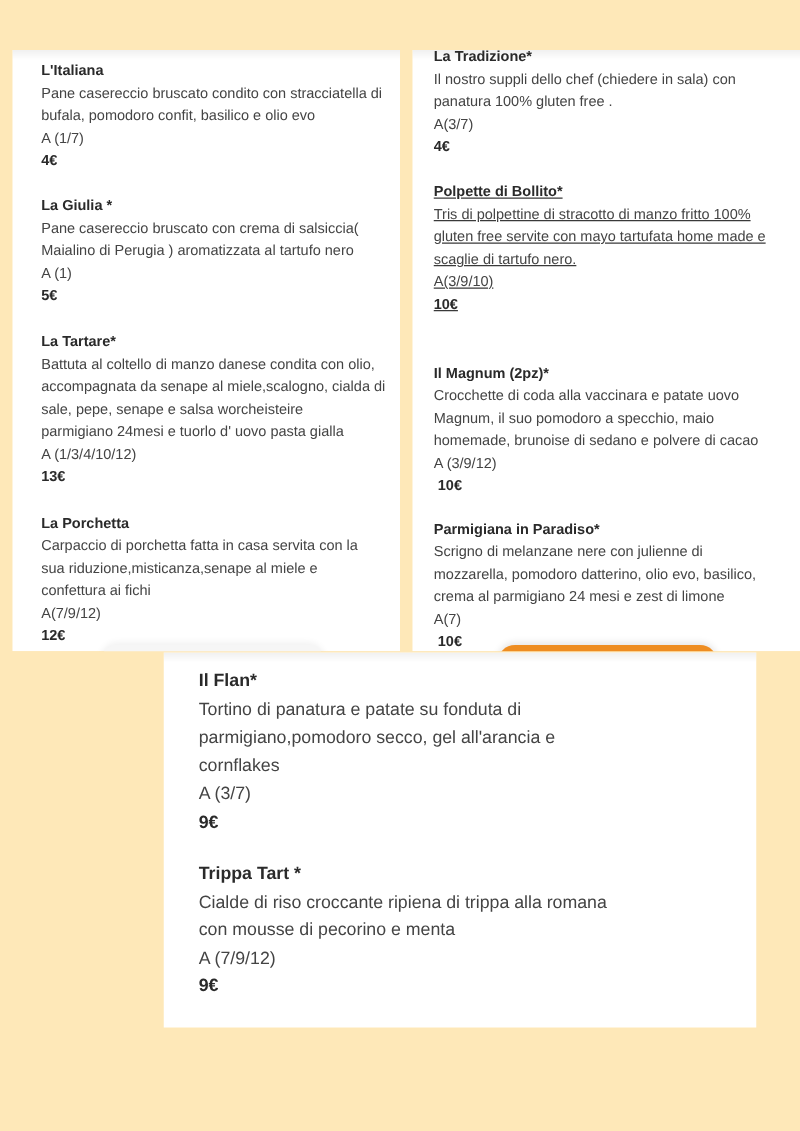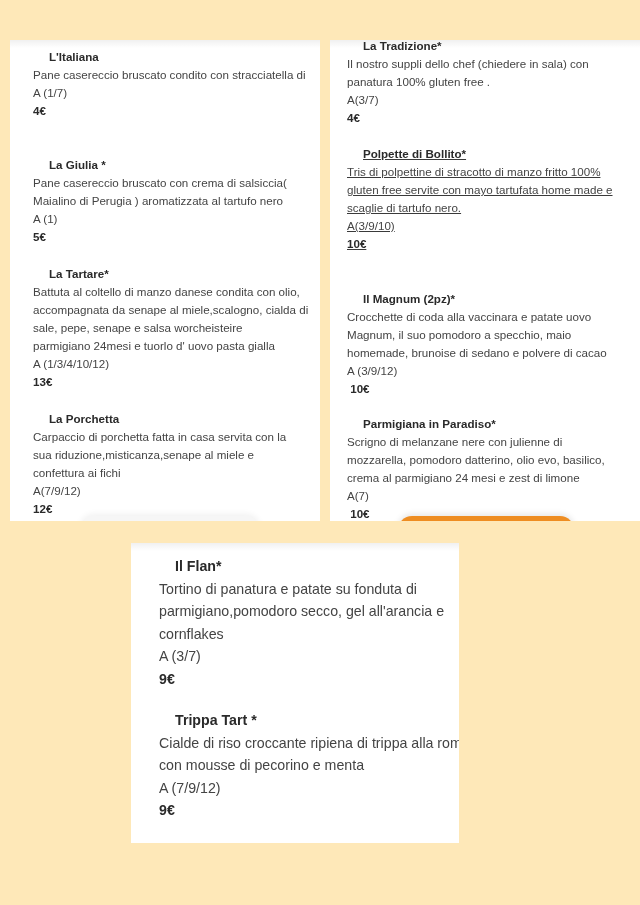--- a/index.html
+++ b/index.html
@@ -21,27 +21,26 @@
     .card::before {
       content: "";
       position: absolute;
       left: 0; right: 0; top: 0;
       height: 8px;
       background: linear-gradient(to bottom, rgba(0,0,0,0.06), rgba(0,0,0,0));
       pointer-events: none;
     }
     #card-left  { left: 10px;  top: 40px;  width: 310px; height: 481px; }
     #card-right { left: 330px; top: 40px;  width: 310px; height: 481px; }
-    #card-bottom{ left: 131px; top: 543px; width: 328px; height: 300px; }
+    #card-bottom{ left: 131px; top: 522px; width: 474px; height: 300px; }
 
     .item { position: absolute; }
     .item .name {
       font-weight: bold;
       color: #2a2a2a;
-      margin-left: 16px;
     }
     .item .desc, .item .allergens {
       color: #444444;
     }
     .item .price {
       font-weight: bold;
       color: #2a2a2a;
     }
 
     
@@ -76,20 +75,21 @@
 </head>
 <body>
 
 <div class="page">
 
   <div class="card small" id="card-left">
     <div class="item" style="left:23px; top:8px;">
       <div class="name">L'Italiana</div>
       <div class="desc">
         <div>Pane casereccio bruscato condito con stracciatella di</div>
+        <div>bufala, pomodoro confit, basilico e olio evo</div>
       </div>
       <div class="allergens">A (1/7)</div>
       <div class="price">4€</div>
     </div>
 
     <div class="item" style="left:23px; top:116px;">
       <div class="name">La Giulia *</div>
       <div class="desc">
         <div>Pane casereccio bruscato con crema di salsiccia(</div>
         <div>Maialino di Perugia ) aromatizzata al tartufo nero</div>

